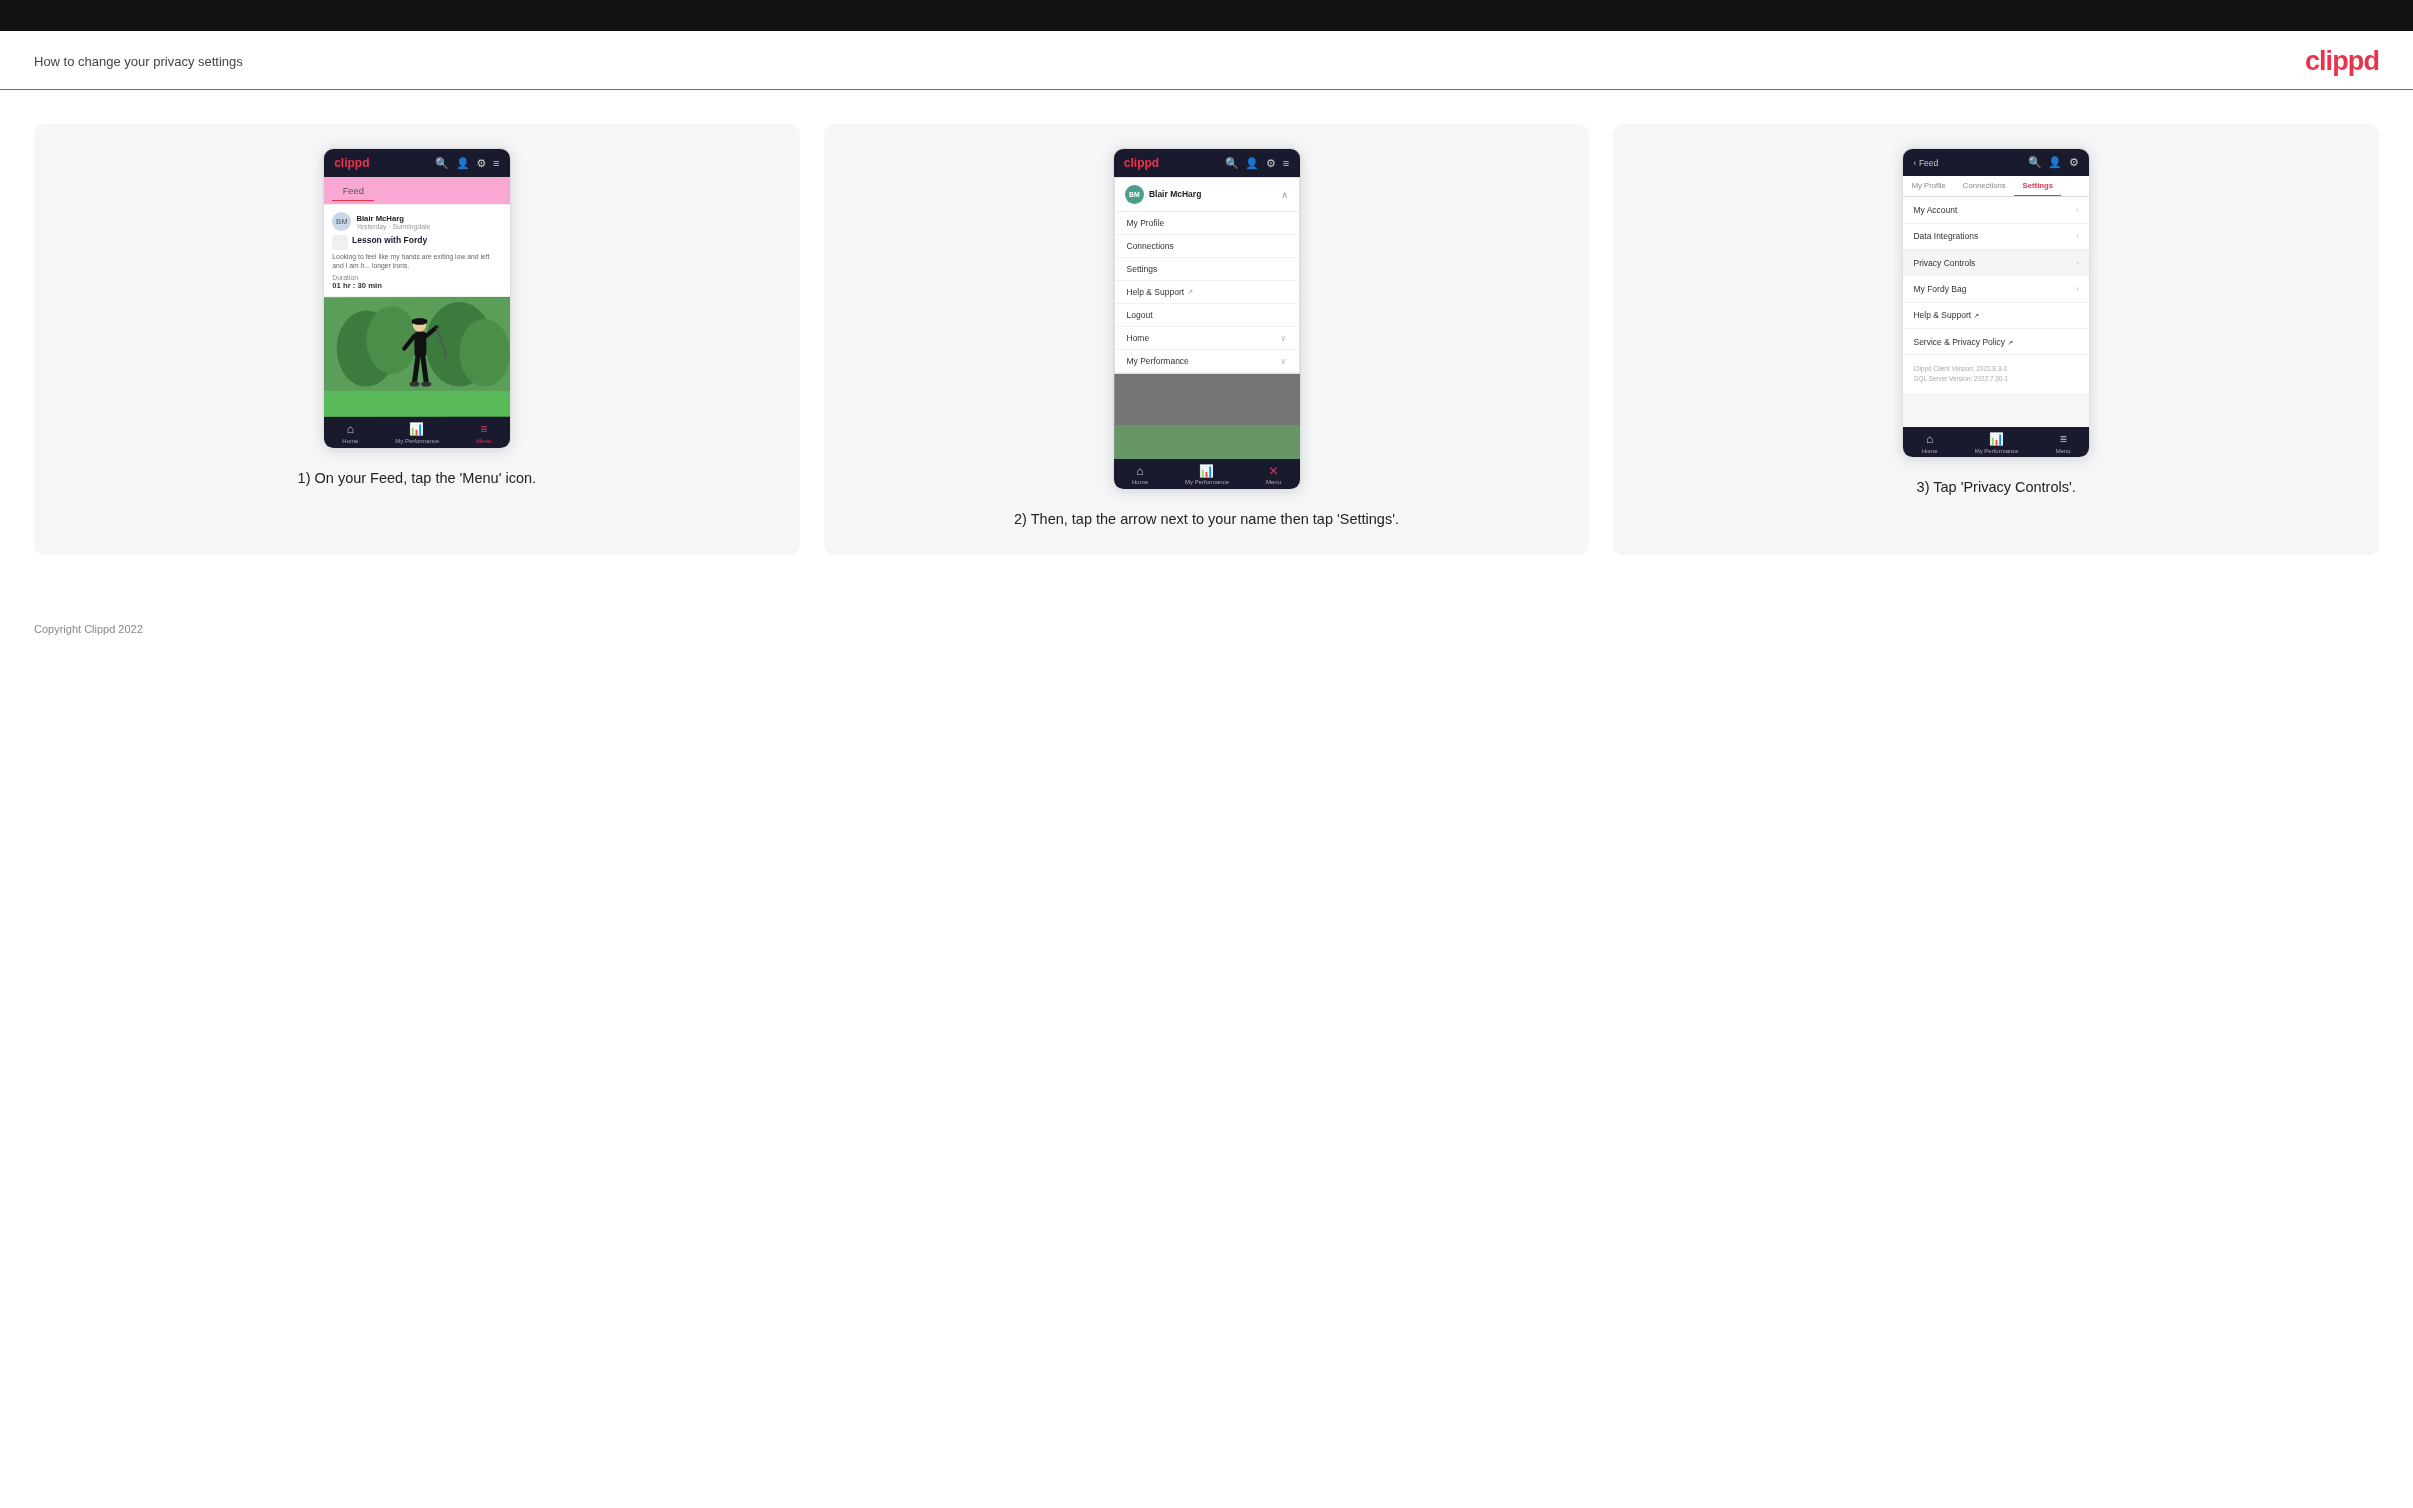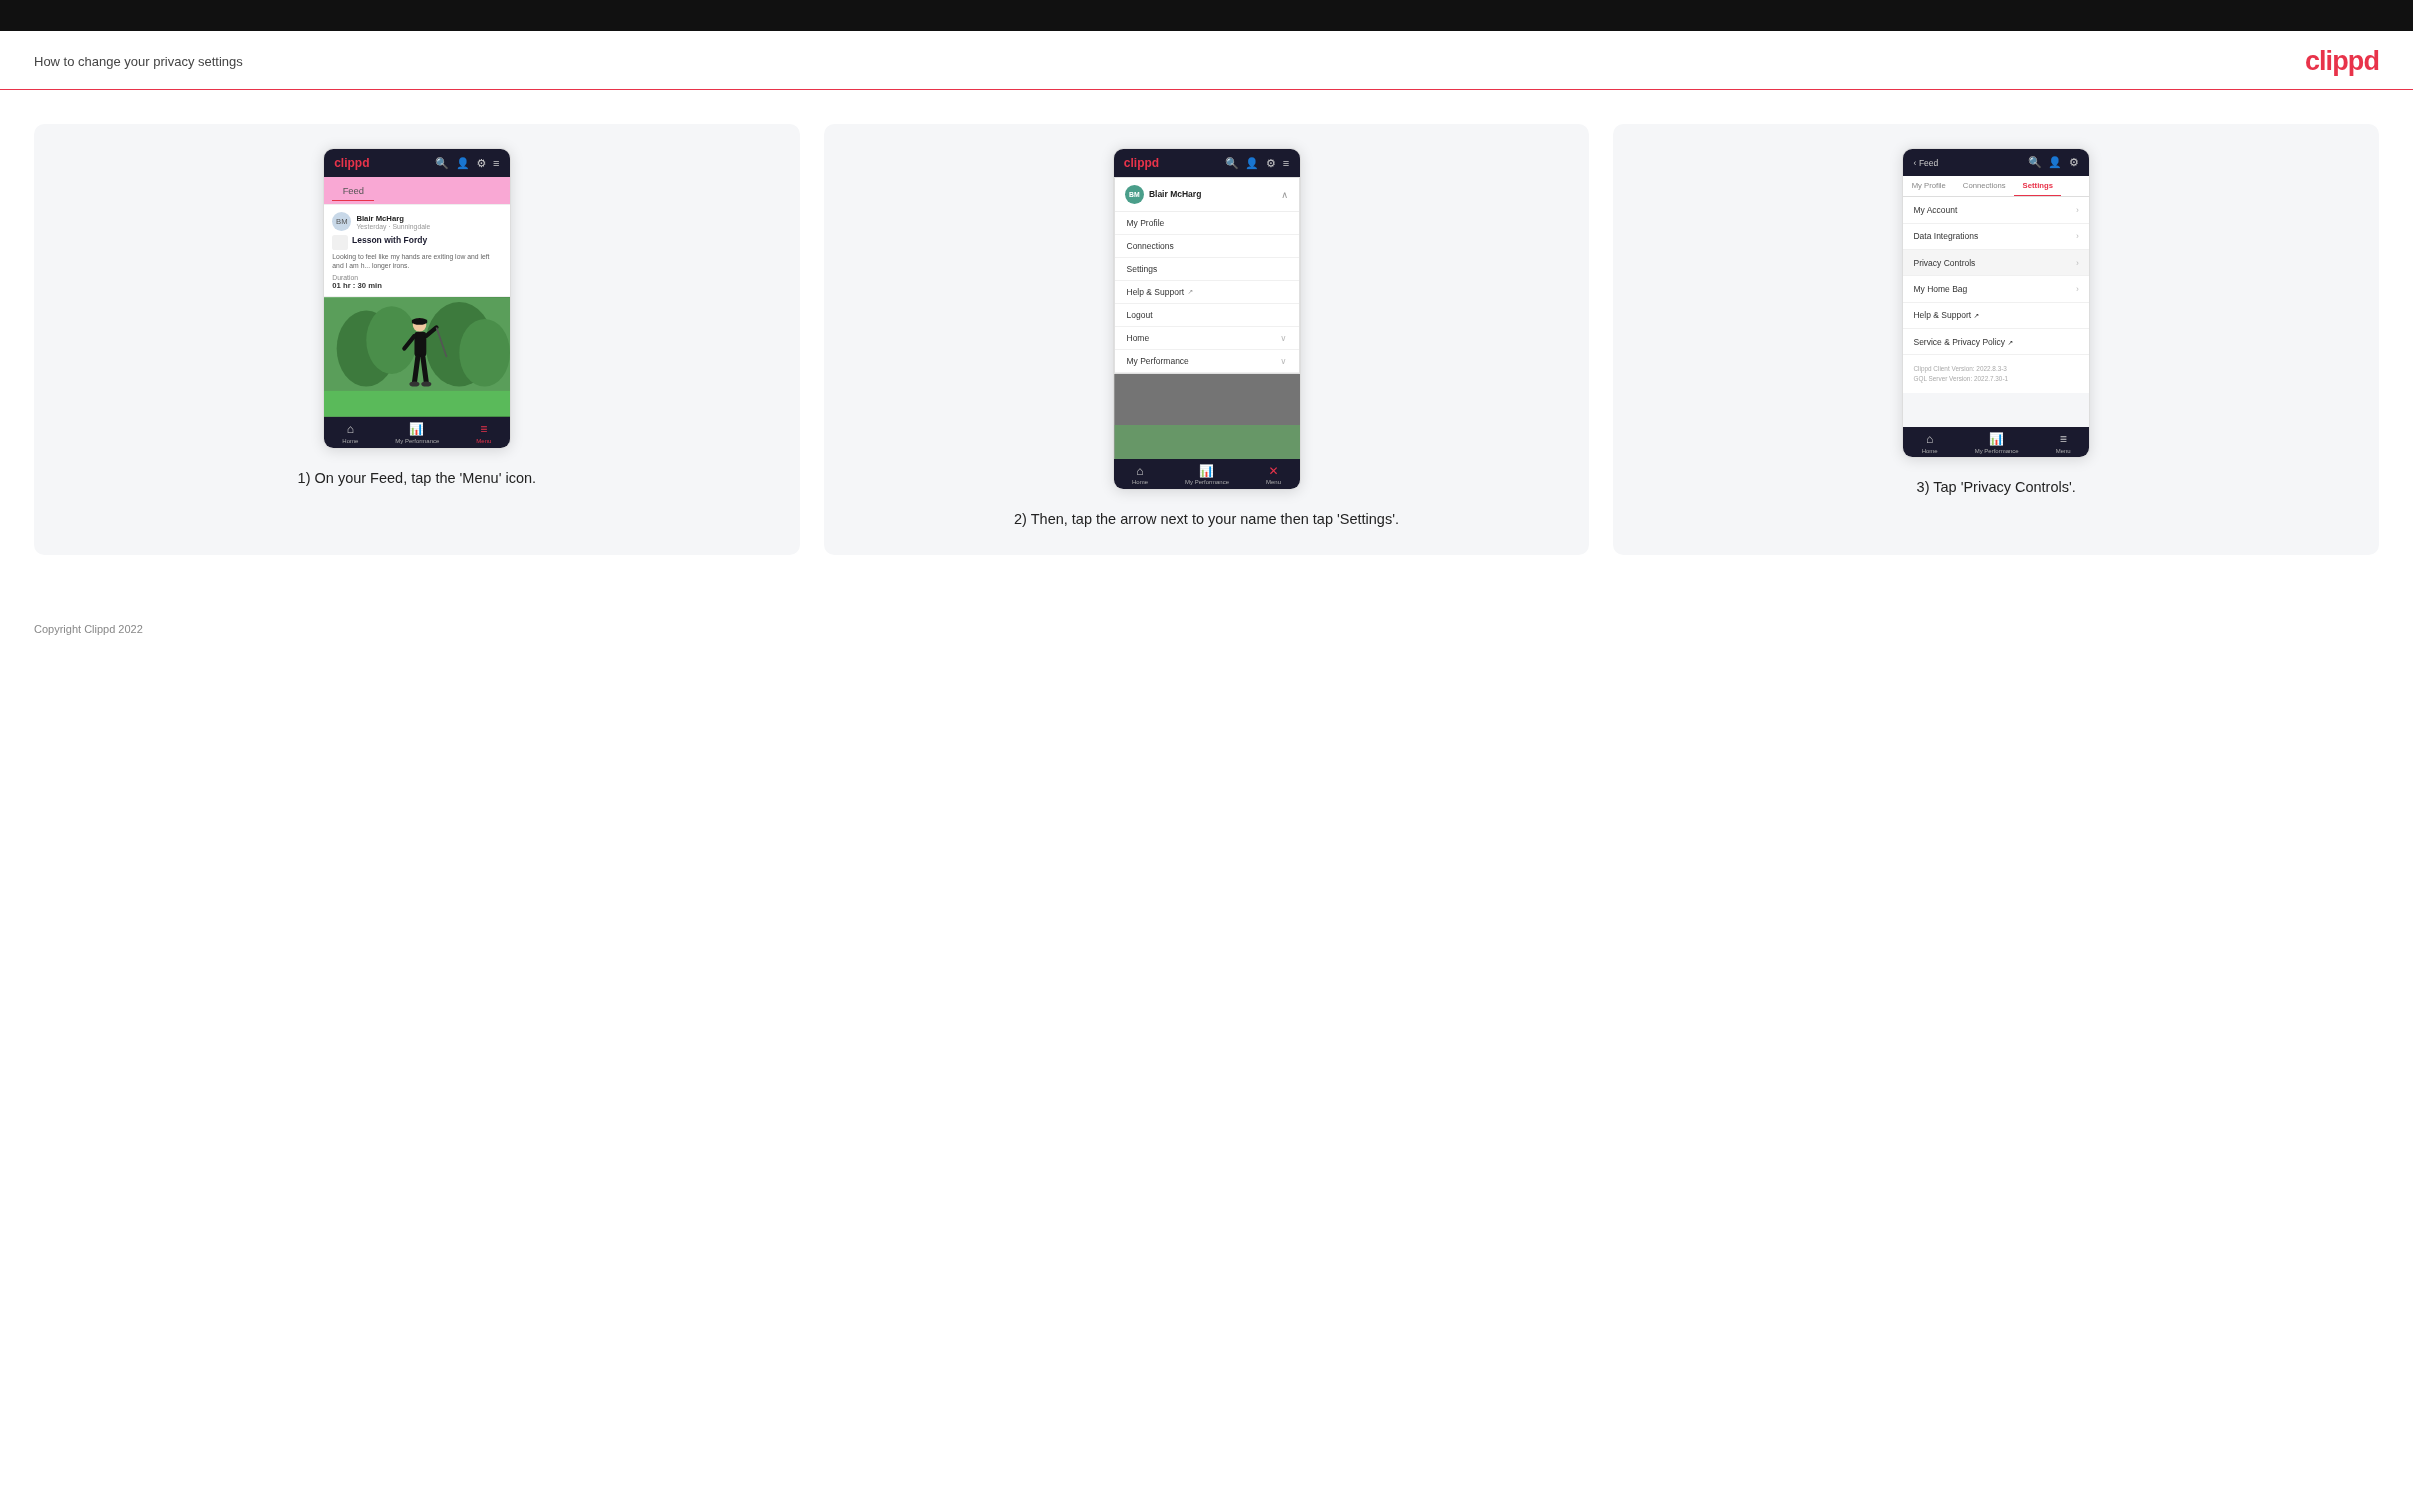--- a/index.html
+++ b/index.html
@@ -454,21 +454,21 @@
           </div>
           <div class="ph3-settings-item">
             <span>Data Integrations</span>
             <span class="ph3-chevron">›</span>
           </div>
           <div class="ph3-settings-item highlighted">
             <span>Privacy Controls</span>
             <span class="ph3-chevron">›</span>
           </div>
           <div class="ph3-settings-item">
-            <span>My Home Bag</span>
+            <span>My Fordy Bag</span>
             <span class="ph3-chevron">›</span>
           </div>
           <div class="ph3-settings-item">
             <span>Help &amp; Support <span class="ph3-ext">↗</span></span>
           </div>
           <div class="ph3-settings-item">
             <span>Service &amp; Privacy Policy <span class="ph3-ext">↗</span></span>
           </div>
         </div>
 

